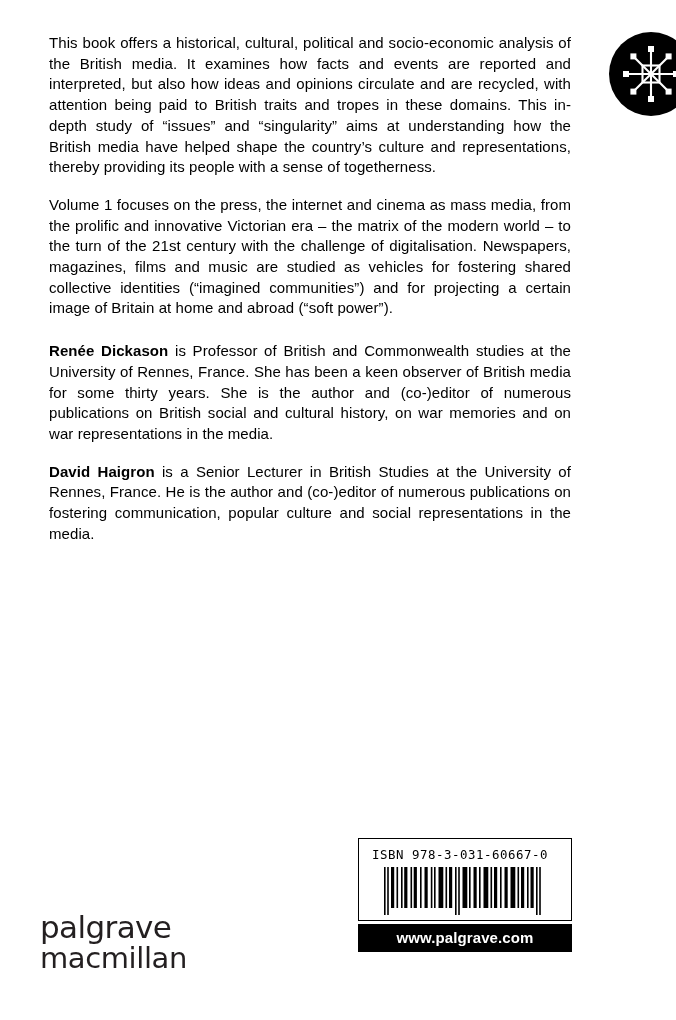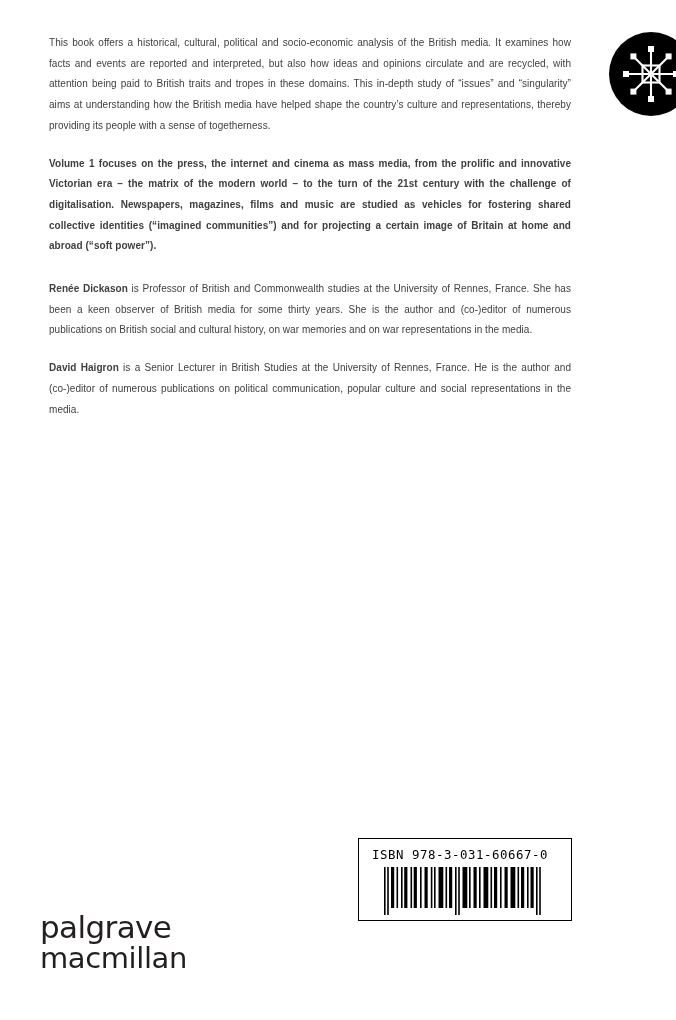--- a/index.html
+++ b/index.html
@@ -37,39 +37,38 @@
   }
 
   
   #text-column {
     position: absolute;
     left: 49px;
     top: 33px;
     width: 522px;
   }
   .para {
-    font-size: 10px;
+    font-size: 15px;
     line-height: 20.7px;
     text-align: justify;
-    color: #404040;
+    color: #000000;
     margin: 0 0 17px 0;
     letter-spacing: 0.005em;
     -webkit-font-smoothing: antialiased;
   }
   .para.bio {
   }
   .para:last-child {
     margin-bottom: 0;
   }
   .author-name {
     font-weight: bold;
   }
   .gap-lg {
     margin-bottom: 22px;
-    font-weight: bold;
   }
 
   
   #publisher-logo {
     position: absolute;
     left: 40px;
     bottom: 48px;
     width: 200px;
   }
   #publisher-logo svg {
@@ -156,21 +155,21 @@
   </div>
 
   <div id="text-column">
 
     <p class="para">This book offers a historical, cultural, political and socio-economic analysis of the British media. It examines how facts and events are reported and interpreted, but also how ideas and opinions circulate and are recycled, with attention being paid to British traits and tropes in these domains. This in-depth study of “issues” and “singularity” aims at understanding how the British media have helped shape the country’s culture and representations, thereby providing its people with a sense of togetherness.</p>
 
     <p class="para gap-lg">Volume 1 focuses on the press, the internet and cinema as mass media, from the prolific and innovative Victorian era – the matrix of the modern world – to the turn of the 21st century with the challenge of digitalisation. Newspapers, magazines, films and music are studied as vehicles for fostering shared collective identities (“imagined communities”) and for projecting a certain image of Britain at home and abroad (“soft power”).</p>
 
     <p class="para bio"><span class="author-name">Renée Dickason</span><span> is Professor of British and Commonwealth studies at the University of Rennes, France. She has been a keen observer of British media for some thirty years. She is the author and (co-)editor of numerous publications on British social and cultural history, on war memories and on war representations in the media.</span></p>
 
-    <p class="para bio"><span class="author-name">David Haigron</span><span> is a Senior Lecturer in British Studies at the University of Rennes, France. He is the author and (co-)editor of numerous publications on political communication, popular culture and social representations in the media.</span></p>
+    <p class="para bio"><span class="author-name">David Haigron</span><span> is a Senior Lecturer in British Studies at the University of Rennes, France. He is the author and (co-)editor of numerous publications on fostering communication, popular culture and social representations in the media.</span></p>
 
   </div>
 
   <div id="publisher-logo">
     <svg width="200" height="62" viewBox="0 0 200 62" aria-hidden="true">
       <text x="0" y="28" font-family="&quot;DejaVu Sans&quot;, sans-serif" font-size="31" letter-spacing="-0.6" fill="#231f20">palgrave</text>
       <text x="0" y="58" font-family="&quot;DejaVu Sans&quot;, sans-serif" font-size="29" letter-spacing="-0.4" fill="#231f20">macmillan</text>
     </svg>
   </div>
 
@@ -218,16 +217,17 @@
           <rect x="155" y="0" width="1.6" height="41"></rect>
           <rect x="158.5" y="0" width="3.2" height="41"></rect>
 
           <rect x="164" y="0" width="1.6" height="48"></rect>
           <rect x="167.2" y="0" width="1.6" height="48"></rect>
         </g>
       </svg>
 
     </div>
 
+    <div id="web-banner">www.palgrave.com</div>
 
   </div>
 
 </div>
 
 </body></html>

